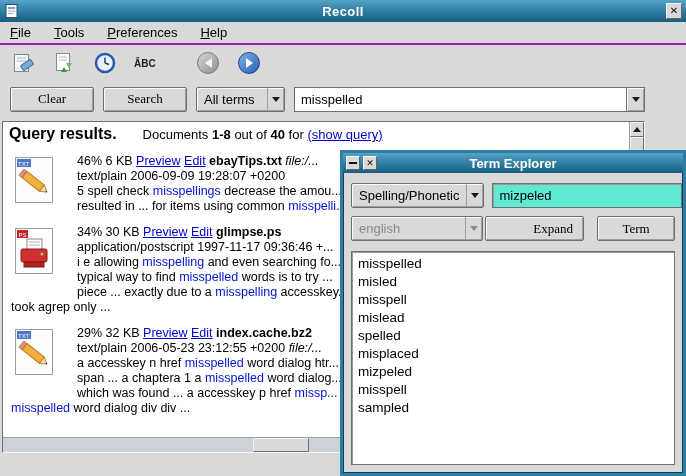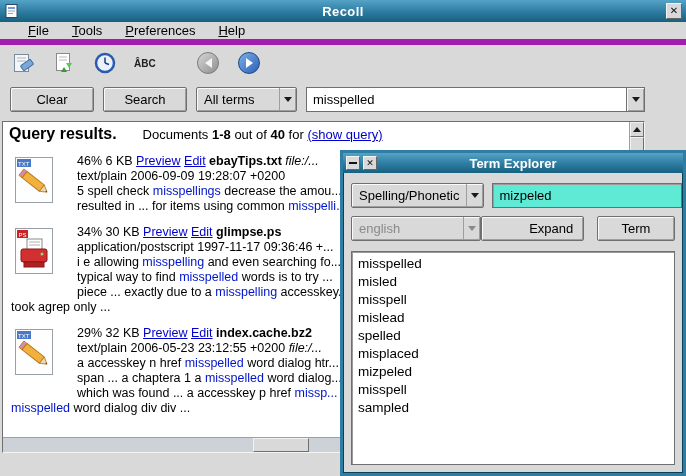--- a/index.html
+++ b/index.html
@@ -21,40 +21,40 @@
   }
   .tb-btn {
     width:16px; height:16px; background:#d9d9d9; z-index:1;
     border:1px solid; border-color:#f4f4f4 #646464 #646464 #f4f4f4;
     display:flex; align-items:center; justify-content:center;
     font-size:10px; line-height:1; color:#111;
   }
   .te-btn { width:14px; height:14px; font-size:9px; }
   .win-icon { width:16px; height:16px; z-index:1; }
   
-  .menubar { height:23px; display:flex; align-items:center; padding:0 26px; gap:19px;
-             border-bottom:6px solid #a21caf; }
+  .menubar { height:23px; display:flex; align-items:center; padding:0 8px; gap:19px;
+             border-bottom:2px solid #a21caf; }
   .menu-item { padding:1px 2px; white-space:nowrap; }
   .mn { text-decoration:underline; }
   
   .toolbar { height:36px; display:flex; align-items:center; padding:0 11px; gap:13px; }
   .tool-btn { width:28px; height:28px; display:flex; align-items:center; justify-content:flex-start; }
   .tool-gap { width:9px; }
   .spell-label { font-size:10px; font-weight:bold; color:#222; }
   .nav-circle { width:22px; height:22px; border-radius:50%;
                 display:flex; align-items:center; justify-content:center; }
   .nav-back  { background:linear-gradient(135deg,#d6d6d6,#8f8f8f); border:1px solid #7a7a7a; }
   .nav-fwd   { background:linear-gradient(135deg,#7db0e8,#2c5fb4); border:1px solid #1f4786; }
   
   .searchrow { height:36px; display:flex; align-items:center; padding-left:10px; gap:9px; }
   .push-btn {
     height:25px; min-width:84px; padding:0 10px;
     background:#d9d9d9; border:1px solid #6f6f6f; border-radius:2px;
     box-shadow:inset 1px 1px 0 #fafafa, inset -1px -1px 0 #9e9e9e;
-    display:flex; align-items:center; justify-content:center; font-size:13px;
+    display:flex; align-items:center; justify-content:center; font-size:13px;font-family:Liberation Serif, serif;
   }
   .combo {
     height:25px; background:#d9d9d9; border:1px solid #6f6f6f; border-radius:2px;
     box-shadow:inset 1px 1px 0 #fafafa, inset -1px -1px 0 #9e9e9e;
     display:flex; align-items:center;
   }
   .combo .cb-label { flex:1; padding:0 7px; white-space:nowrap; overflow:hidden; }
   .combo .cb-arrow { width:17px; align-self:stretch; display:flex; align-items:center;
                      justify-content:center; border-left:1px solid #9e9e9e; }
   .combo.disabled .cb-label { color:#8a8a8a; }
@@ -203,21 +203,21 @@
     </div>
   </div>
 
   <div class="searchrow">
     <div class="push-btn">
       <span>Clear</span>
     </div>
     <div class="push-btn">
       <span>Search</span>
     </div>
-    <div class="combo" style="width:101px;">
+    <div class="combo" style="width:89px;">
       <span class="cb-label">All terms</span>
       <span class="cb-arrow">
           <span class="tri tri-down"></span>
         </span>
     </div>
     <div class="query-combo">
       <input type="text" value="misspelled" style="">
       <span class="cb-btn">
           <span class="tri tri-down"></span>
         </span>

